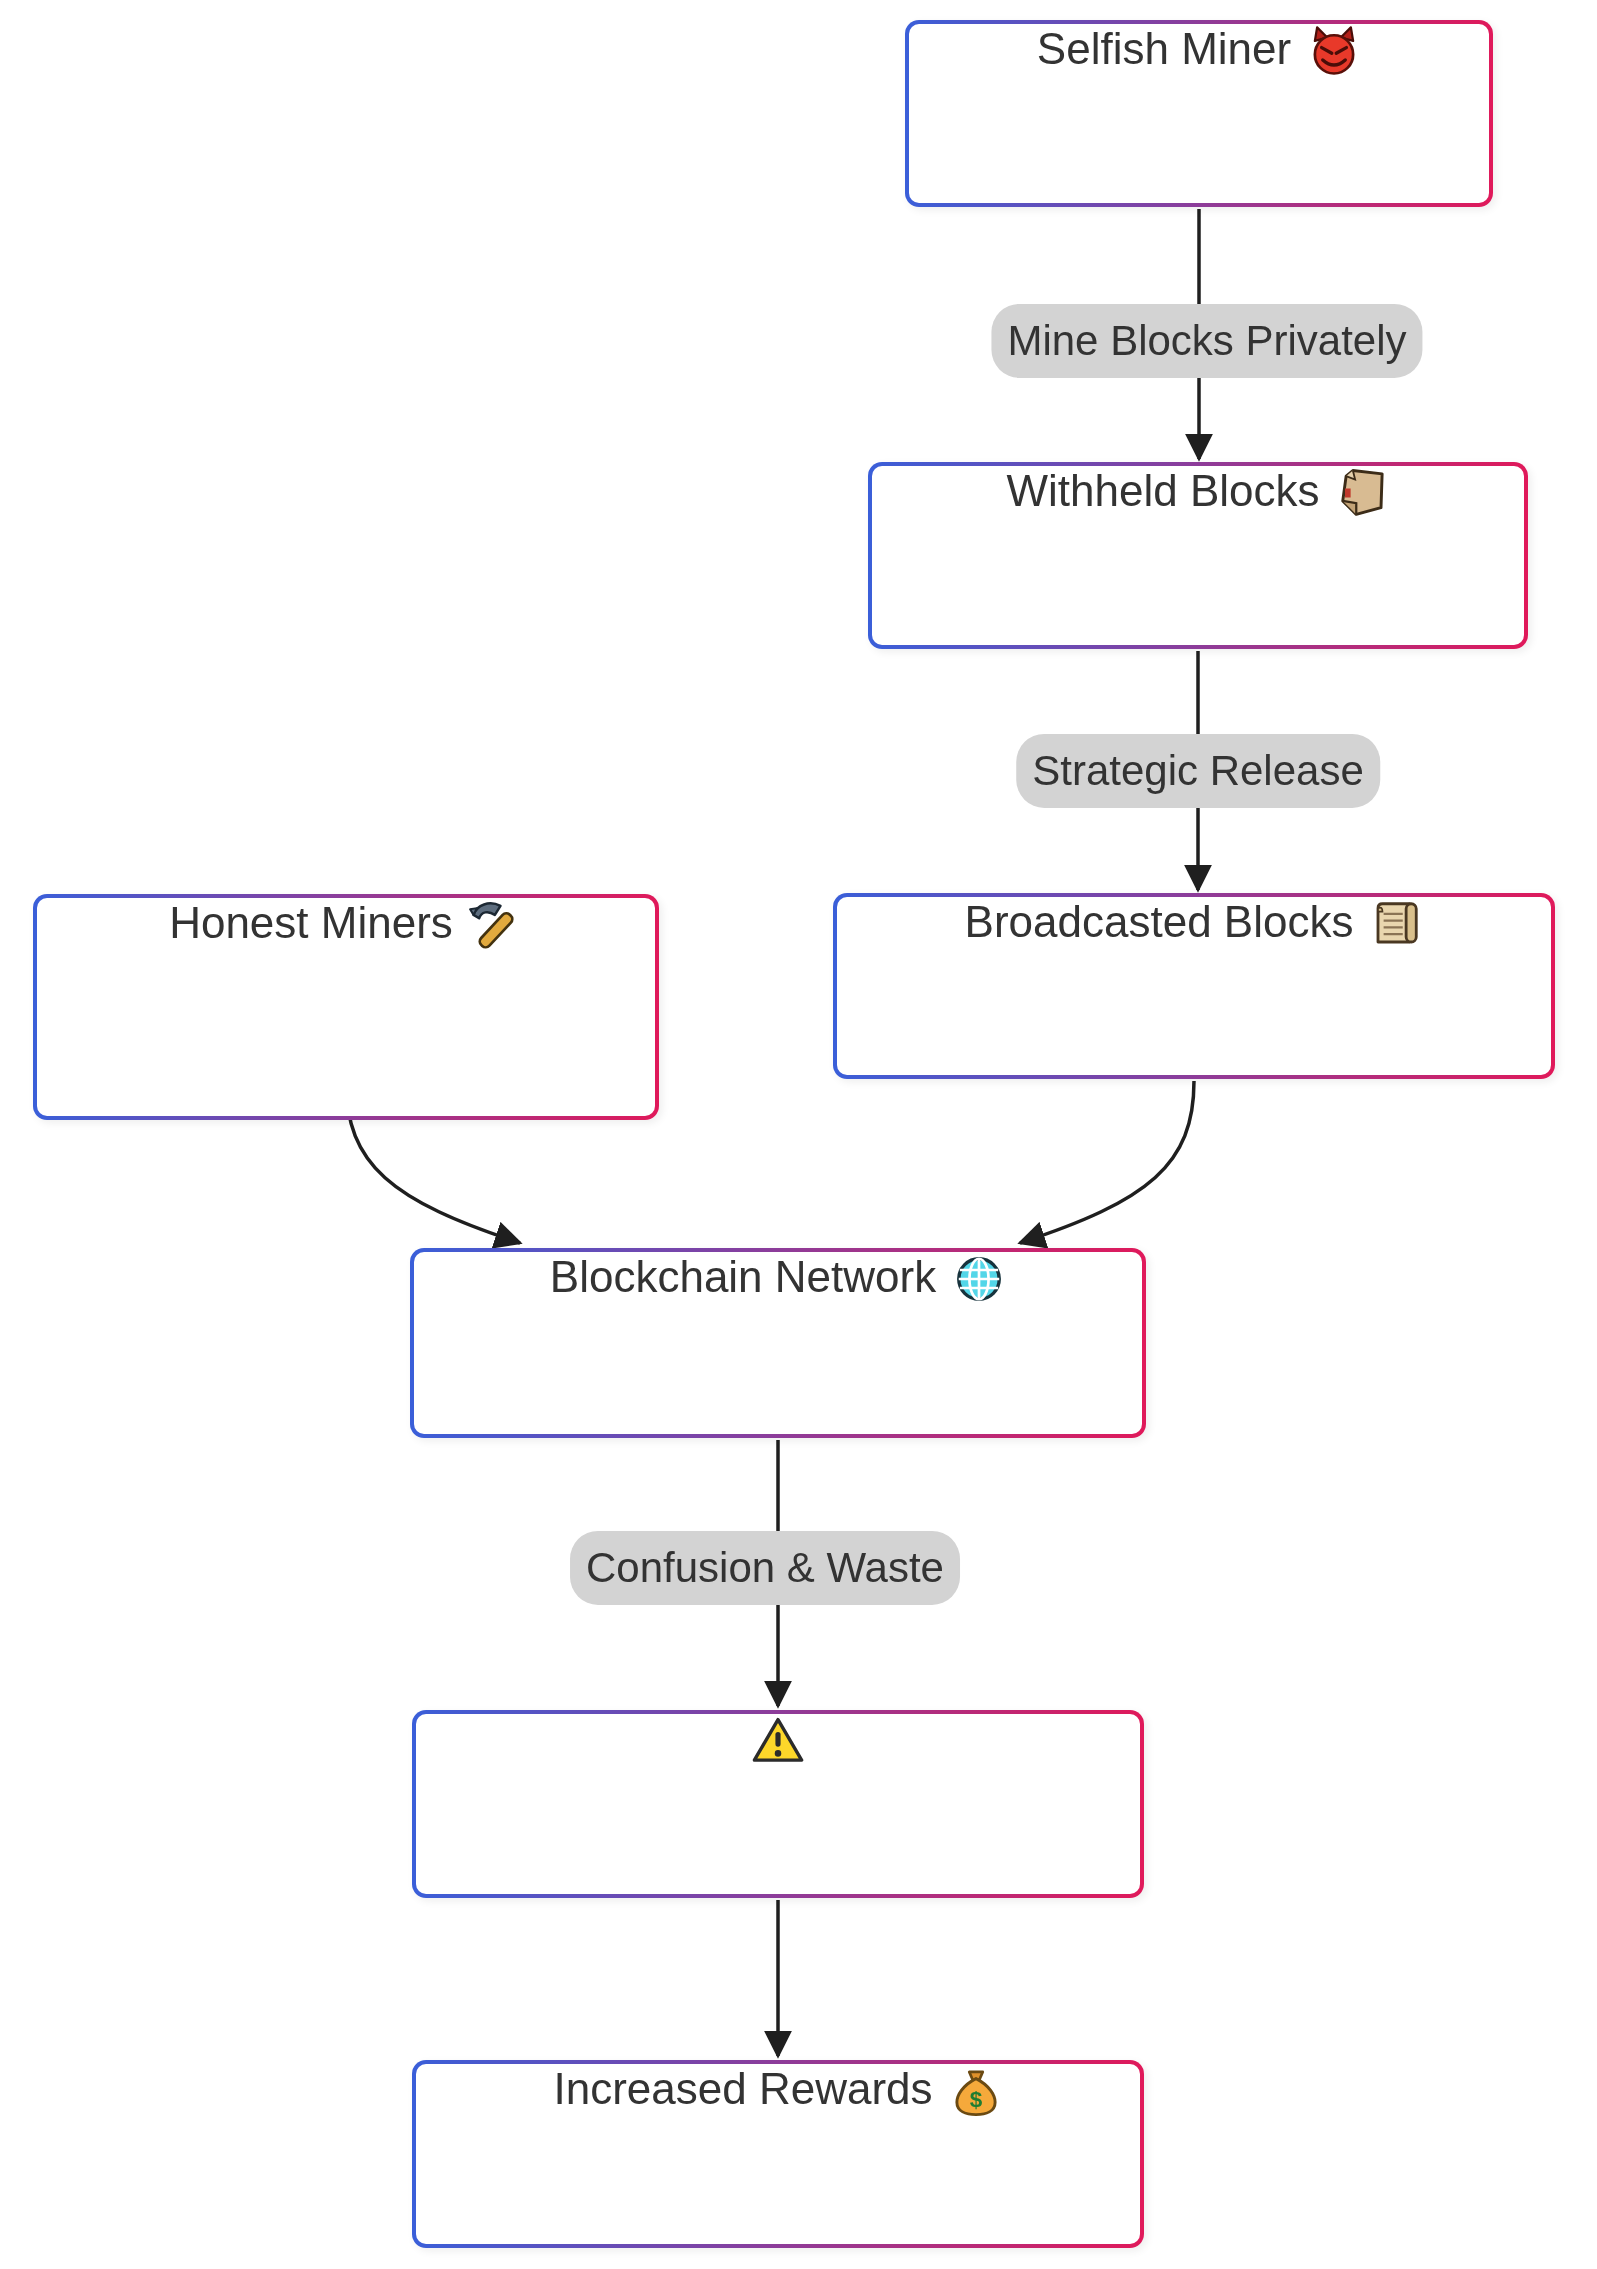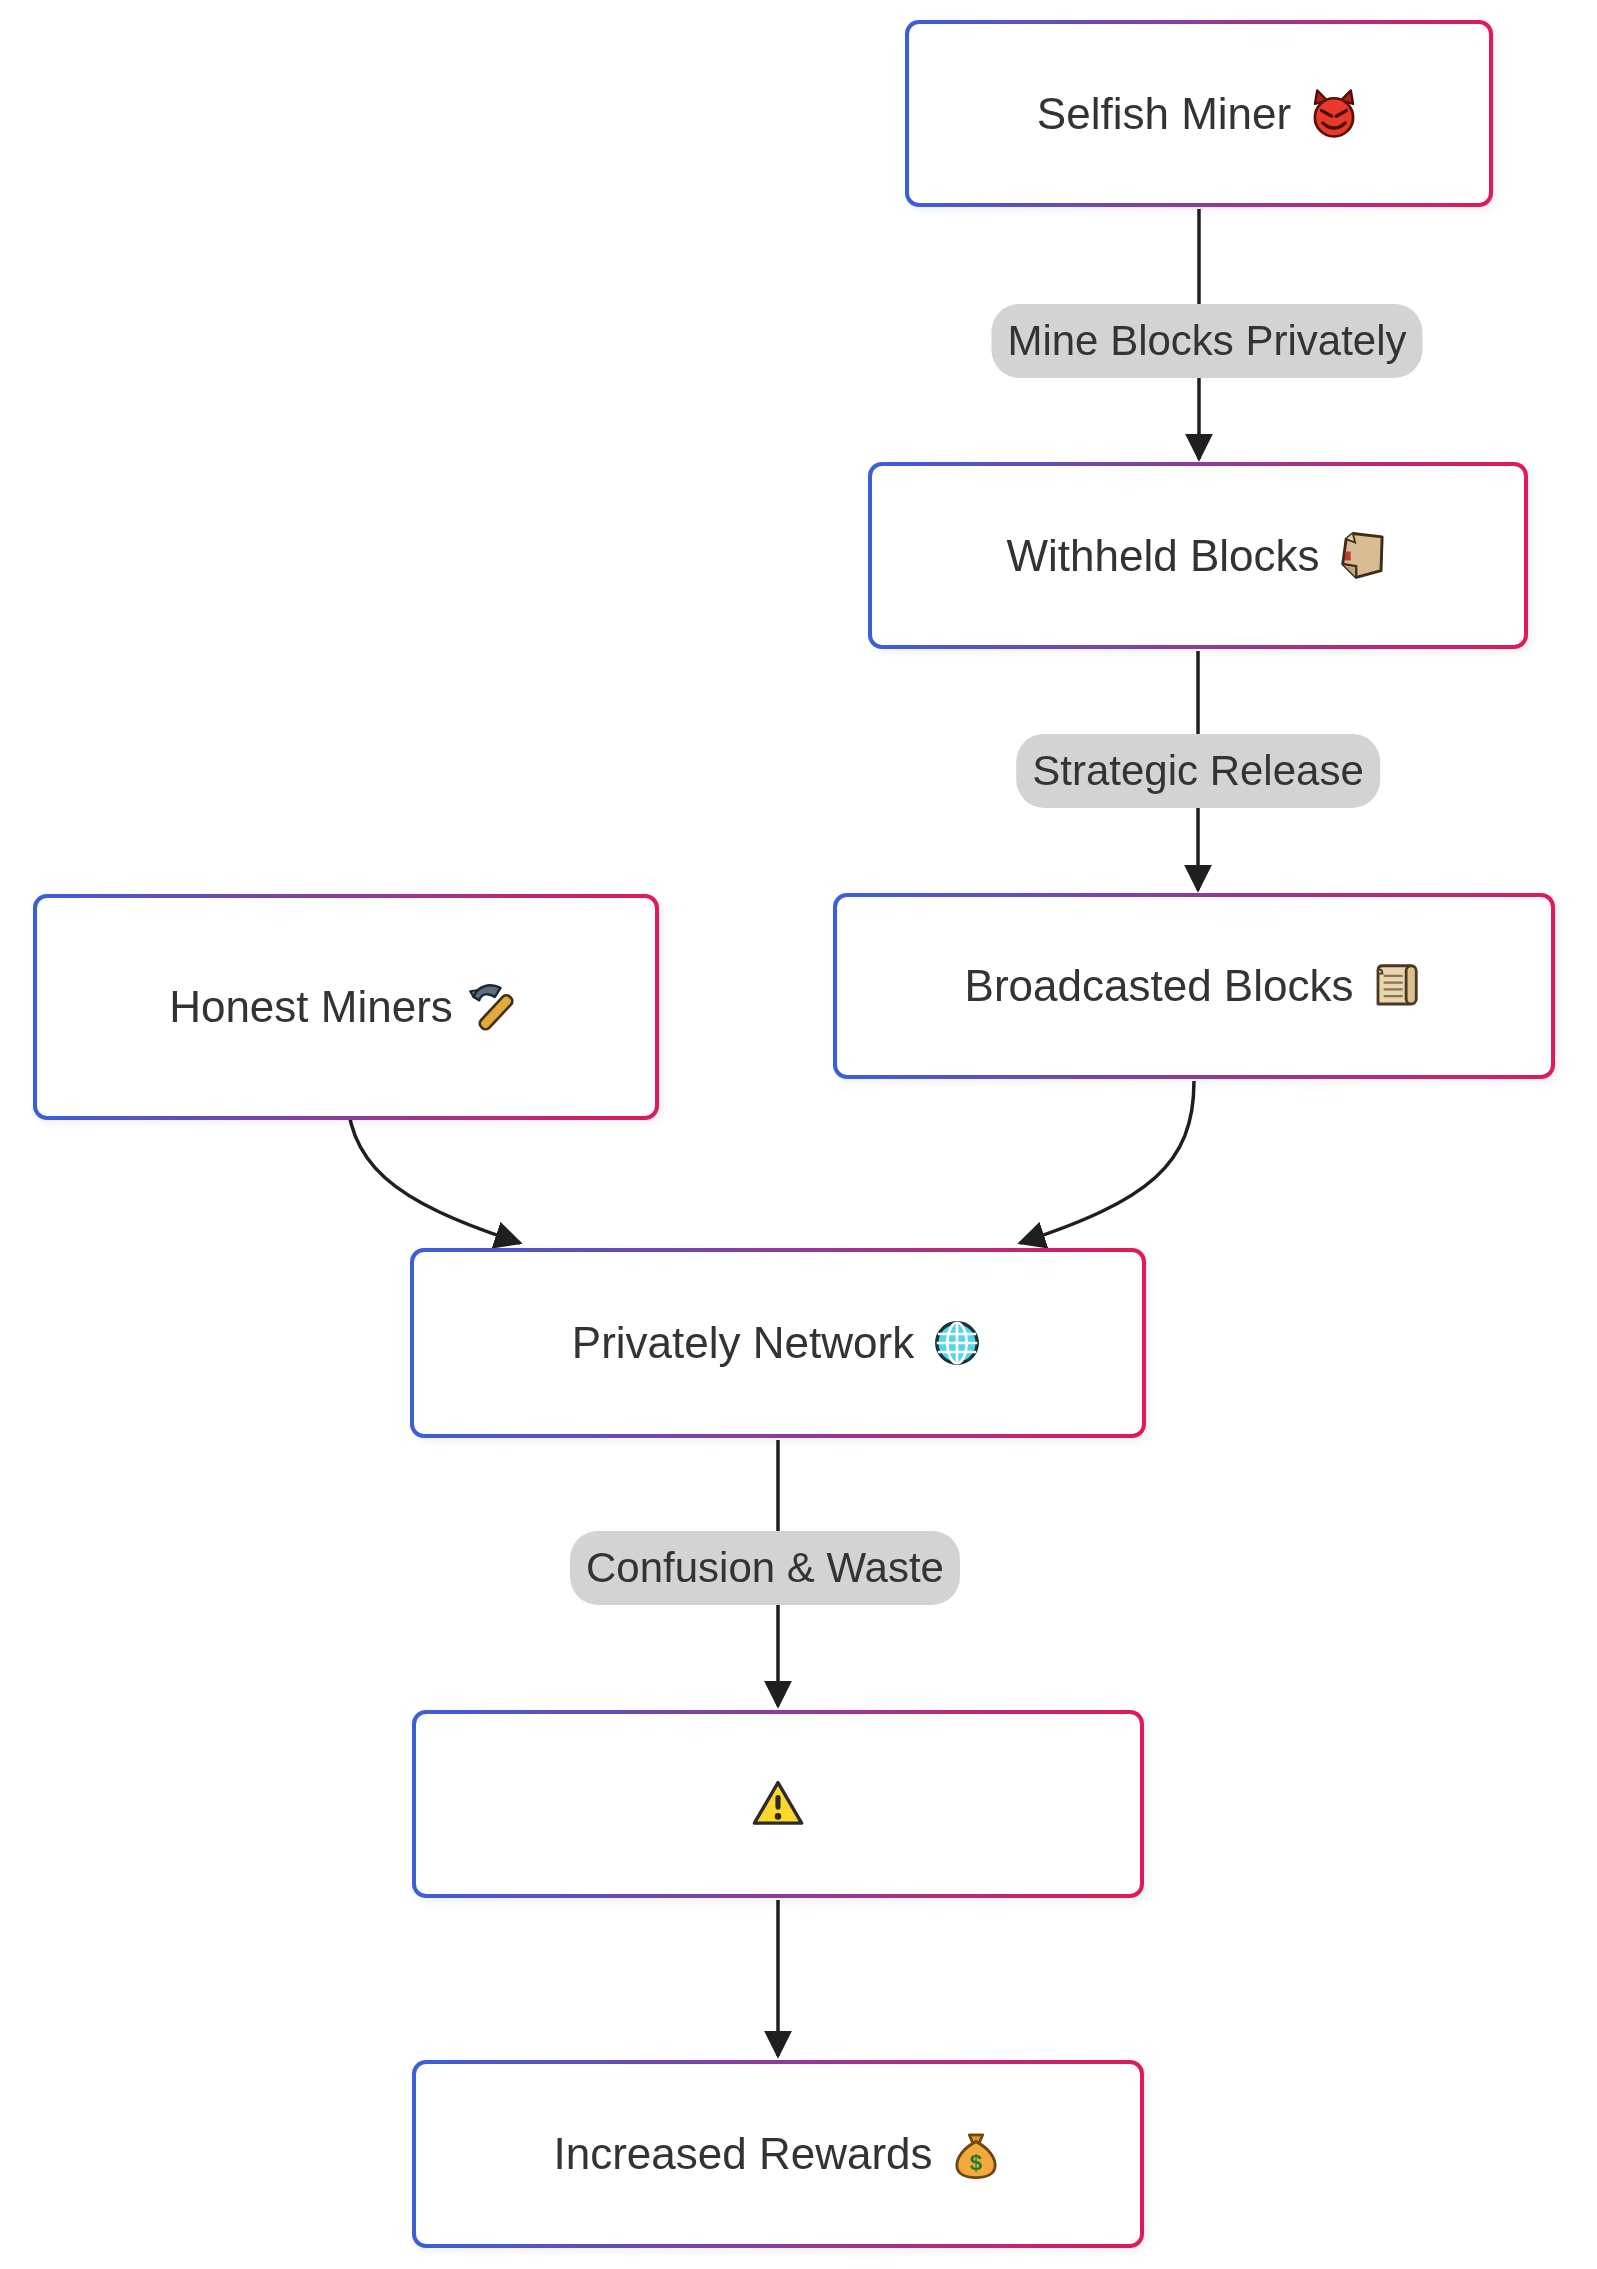--- a/index.html
+++ b/index.html
@@ -9,21 +9,21 @@
   }
   
   .node{
     position:absolute;border-radius:14px;padding:4px;
     background:linear-gradient(90deg,#3a5fd9 0%,#e0195a 100%);
     box-shadow:3px 3px 9px rgba(0,0,0,0.07);
     box-sizing:border-box;
   }
   .node-inner{
     width:100%;height:100%;background:#ffffff;border-radius:10px;
-    display:flex;align-items:center;justify-content:center;gap:16px;
+    display:flex;align-items:flex-start;justify-content:center;gap:16px;
     font-size:44px;color:#333333;box-sizing:border-box;white-space:nowrap;
   }
   .icon{width:54px;height:54px;flex:0 0 auto;}
 
   
   #n-selfish     {left:905px;  top:20px;   width:588px; height:187px;}
   #n-withheld    {left:868px;  top:462px;  width:660px; height:187px;}
   #n-honest      {left:33px;   top:894px;  width:626px; height:226px;}
   #n-broadcast   {left:833px;  top:893px;  width:722px; height:186px;}
   #n-blockchain  {left:410px;  top:1248px; width:736px; height:190px;}
@@ -104,21 +104,21 @@
       <path d="M12,6 L36,6 L36,40 L8,40 L8,10 Q8,6 12,6 Z" fill="#e9d6ae" stroke="#4a3822" stroke-width="2.5" stroke-linejoin="round"></path>
       <rect x="33" y="6" width="9" height="34" rx="4.5" fill="#d9c08c" stroke="#4a3822" stroke-width="2.5"></rect>
       <path d="M8,10 Q12,8 12,13 L8,13 Z" fill="#d9c08c" stroke="#4a3822" stroke-width="1.5"></path>
       <path d="M13,15 h17 M13,21 h17 M13,27 h17 M13,33 h17" stroke="#8a7354" stroke-width="2.2"></path>
     </svg>
   </div>
 </div>
 
 <div class="node" id="n-blockchain">
   <div class="node-inner">
-    <span>Privately Network</span>
+    <span>Blockchain Network</span>
     <svg class="icon" viewBox="0 0 48 48">
       <circle cx="24" cy="24" r="18" fill="#53d6e8" stroke="#17333d" stroke-width="3"></circle>
       <ellipse cx="24" cy="24" rx="8.5" ry="18" fill="none" stroke="#ffffff" stroke-width="2.4"></ellipse>
       <path d="M7,16 h34 M6,24 h36 M7,32 h34 M24,6 v36" stroke="#ffffff" stroke-width="2.4" fill="none"></path>
     </svg>
   </div>
 </div>
 
 <div class="node" id="n-disruption">
   <div class="node-inner">

